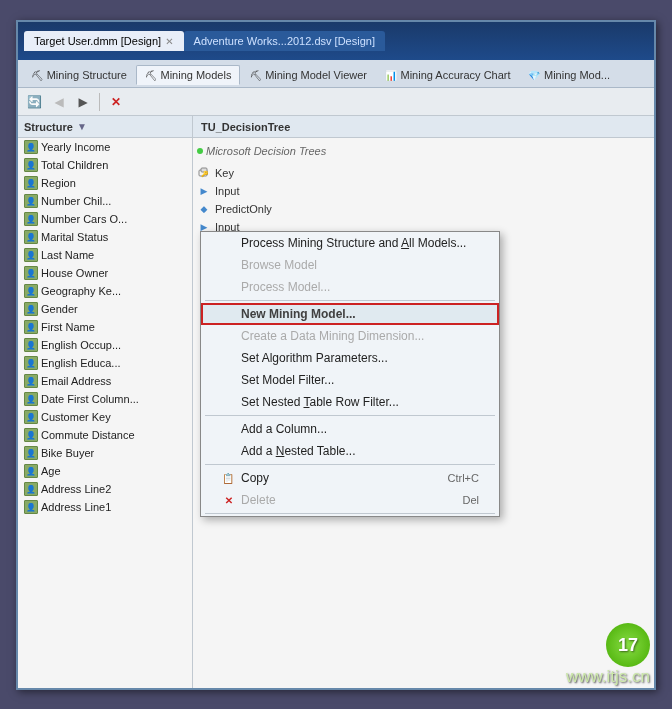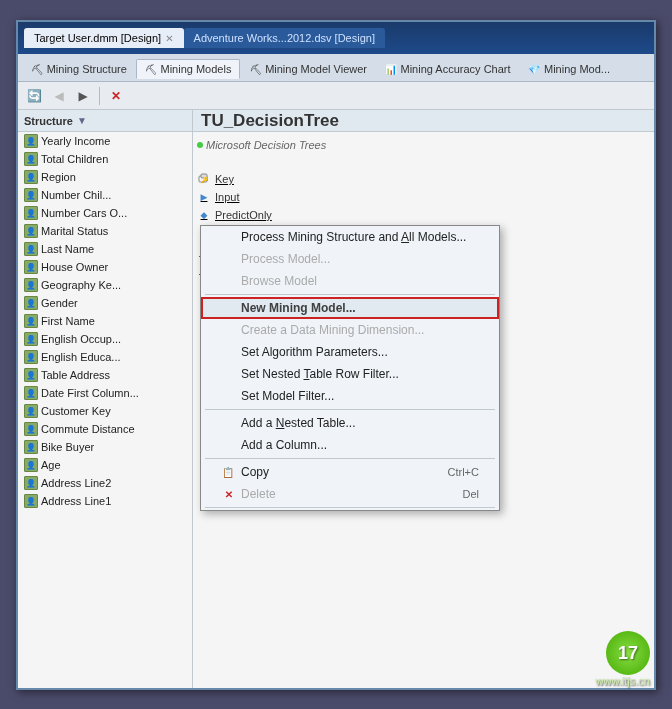--- a/index.html
+++ b/index.html
@@ -19,21 +19,21 @@
       border: 2px solid #6688aa;
       background: #f0f0f0;
       display: flex;
       flex-direction: column;
       box-shadow: 2px 2px 8px rgba(0,0,0,0.5);
     }
 
     
     .title-bar {
       background: linear-gradient(to bottom, #1a3a6a, #1e4a8a);
-      height: 32px;
+      height: 38px;
       display: flex;
       align-items: center;
       padding: 0 6px;
       gap: 0;
     }
     .title-tab {
       background: #2a5a9a;
       color: #cce0ff;
       padding: 4px 10px;
       font-size: 11px;
@@ -185,21 +185,21 @@
     .right-panel {
       flex: 1;
       display: flex;
       flex-direction: column;
       overflow: hidden;
       background: #f5f5f5;
     }
     .model-header {
       background: #e0e8f0;
       padding: 3px 8px;
-      font-size: 17px;
+      font-size: 11px;
       font-weight: bold;
       border-bottom: 1px solid #c0c8d0;
       color: #333;
       height: 22px;
       display: flex;
       align-items: center;
     }
 
     .model-content {
       padding: 4px;
@@ -301,21 +301,21 @@
       display: flex;
       align-items: center;
       justify-content: center;
       font-size: 18px;
       font-weight: bold;
       color: white;
       text-shadow: 1px 1px 2px rgba(0,0,0,0.5);
       float: right;
     }
     .watermark-text {
-      font-size: 11px;
+      font-size: 17px;
       color: #cce8aa;
       display: block;
       clear: both;
       text-shadow: 1px 1px 2px rgba(0,0,0,0.7);
     }
 
     .green-dot {
       width: 6px; height: 6px;
       background: #44cc44;
       border-radius: 50%;
@@ -430,21 +430,21 @@
         <div class="struct-item">
           <span class="struct-icon icon-person">👤</span>
           <span>English Occup...</span>
         </div>
         <div class="struct-item">
           <span class="struct-icon icon-person">👤</span>
           <span>English Educa...</span>
         </div>
         <div class="struct-item">
           <span class="struct-icon icon-person">👤</span>
-          <span>Table Address</span>
+          <span>Email Address</span>
         </div>
         <div class="struct-item">
           <span class="struct-icon icon-person">👤</span>
           <span>Date First Column...</span>
         </div>
         <div class="struct-item">
           <span class="struct-icon icon-person">👤</span>
           <span>Customer Key</span>
         </div>
         <div class="struct-item">
@@ -468,25 +468,25 @@
           <span>Address Line1</span>
         </div>
       </div>
     </div>
 
     <div class="right-panel">
       <div class="model-header">
         <span>TU_DecisionTree</span>
       </div>
       <div class="model-content">
-        <div class="model-row" style="color:#666; font-style:italic; margin-bottom:16px;">
+        <div class="model-row" style="color:#666; font-style:italic; margin-bottom:4px;">
           <span class="green-dot"></span>
           <span>Microsoft Decision Trees</span>
         </div>
-        <div style=" text-decoration: underline;">
+        <div style="">
           <div class="model-row">
             <span class="model-icon">
               <svg width="12" height="12" viewBox="0 0 12 12">
                   <rect x="1" y="3" width="8" height="6" rx="1" fill="none" stroke="#888" stroke-width="1"></rect>
                   <rect x="3" y="1" width="6" height="4" rx="1" fill="#ddd" stroke="#888" stroke-width="1"></rect>
                   <text x="3" y="9" font-size="6" fill="#e8c000">🔑</text>
                 </svg>
             </span>
             <span style="color:#333;">Key</span>
           </div>
@@ -518,27 +518,27 @@
       <div class="context-menu">
         <div class="cm-item">
           <div class="cm-left">
             <span class="cm-icon"></span>
             <span>Process Mining Structure and <u>A</u>ll Models...</span>
           </div>
         </div>
         <div class="cm-item disabled">
           <div class="cm-left">
             <span class="cm-icon"></span>
+            <span>Browse Model</span>
+          </div>
+        </div>
+        <div class="cm-item disabled">
+          <div class="cm-left">
+            <span class="cm-icon"></span>
             <span>Process Model...</span>
-          </div>
-        </div>
-        <div class="cm-item disabled">
-          <div class="cm-left">
-            <span class="cm-icon"></span>
-            <span>Browse Model</span>
           </div>
         </div>
         <div class="cm-separator"></div>
         <div class="cm-item highlighted">
           <div class="cm-left">
             <span class="cm-icon"></span>
             <span>New Mining Model...</span>
           </div>
         </div>
         <div class="cm-item disabled">
@@ -549,40 +549,40 @@
         </div>
         <div class="cm-item">
           <div class="cm-left">
             <span class="cm-icon"></span>
             <span>Set Algorithm Parameters...</span>
           </div>
         </div>
         <div class="cm-item">
           <div class="cm-left">
             <span class="cm-icon"></span>
+            <span>Set Model Filter...</span>
+          </div>
+        </div>
+        <div class="cm-item">
+          <div class="cm-left">
+            <span class="cm-icon"></span>
             <span>Set Nested <u>T</u>able Row Filter...</span>
-          </div>
-        </div>
-        <div class="cm-item">
-          <div class="cm-left">
-            <span class="cm-icon"></span>
-            <span>Set Model Filter...</span>
           </div>
         </div>
         <div class="cm-separator"></div>
         <div class="cm-item">
           <div class="cm-left">
             <span class="cm-icon"></span>
+            <span>Add a Column...</span>
+          </div>
+        </div>
+        <div class="cm-item">
+          <div class="cm-left">
+            <span class="cm-icon"></span>
             <span>Add a <u>N</u>ested Table...</span>
-          </div>
-        </div>
-        <div class="cm-item">
-          <div class="cm-left">
-            <span class="cm-icon"></span>
-            <span>Add a Column...</span>
           </div>
         </div>
         <div class="cm-separator"></div>
         <div class="cm-item">
           <div class="cm-left">
             <span class="cm-icon">📋</span>
             <span>Copy</span>
           </div>
           <span class="cm-shortcut">Ctrl+C</span>
         </div>

